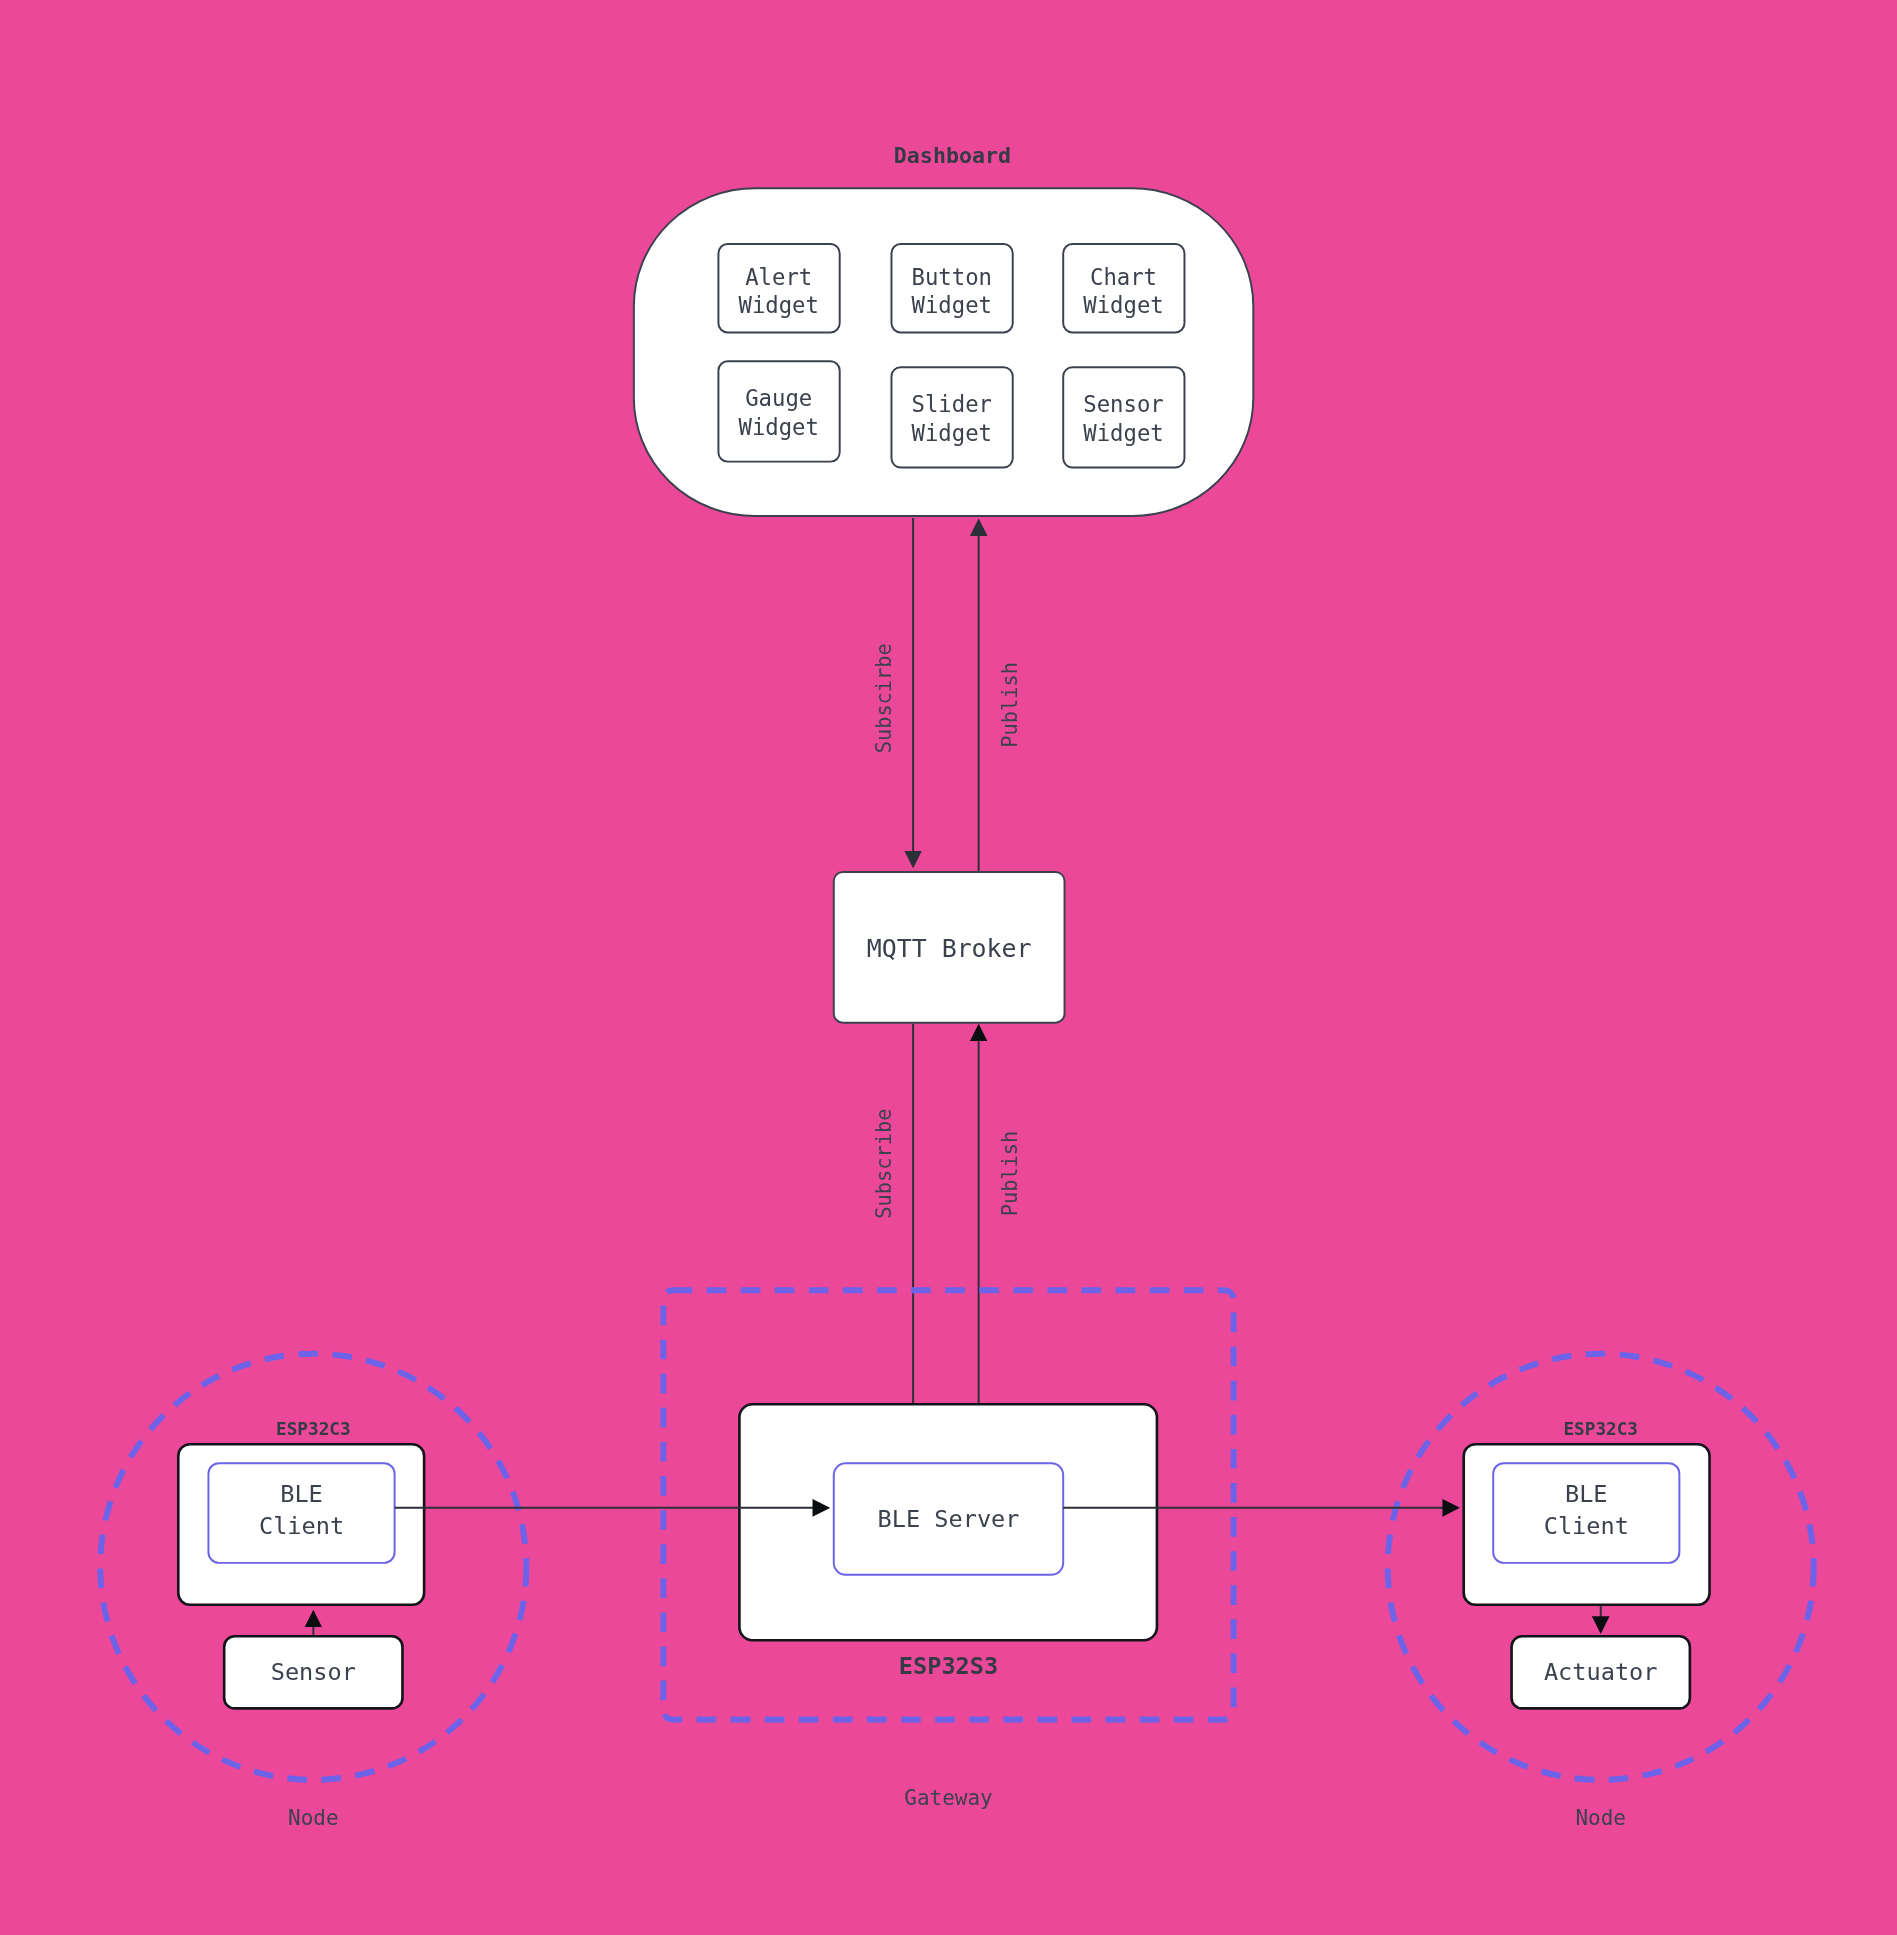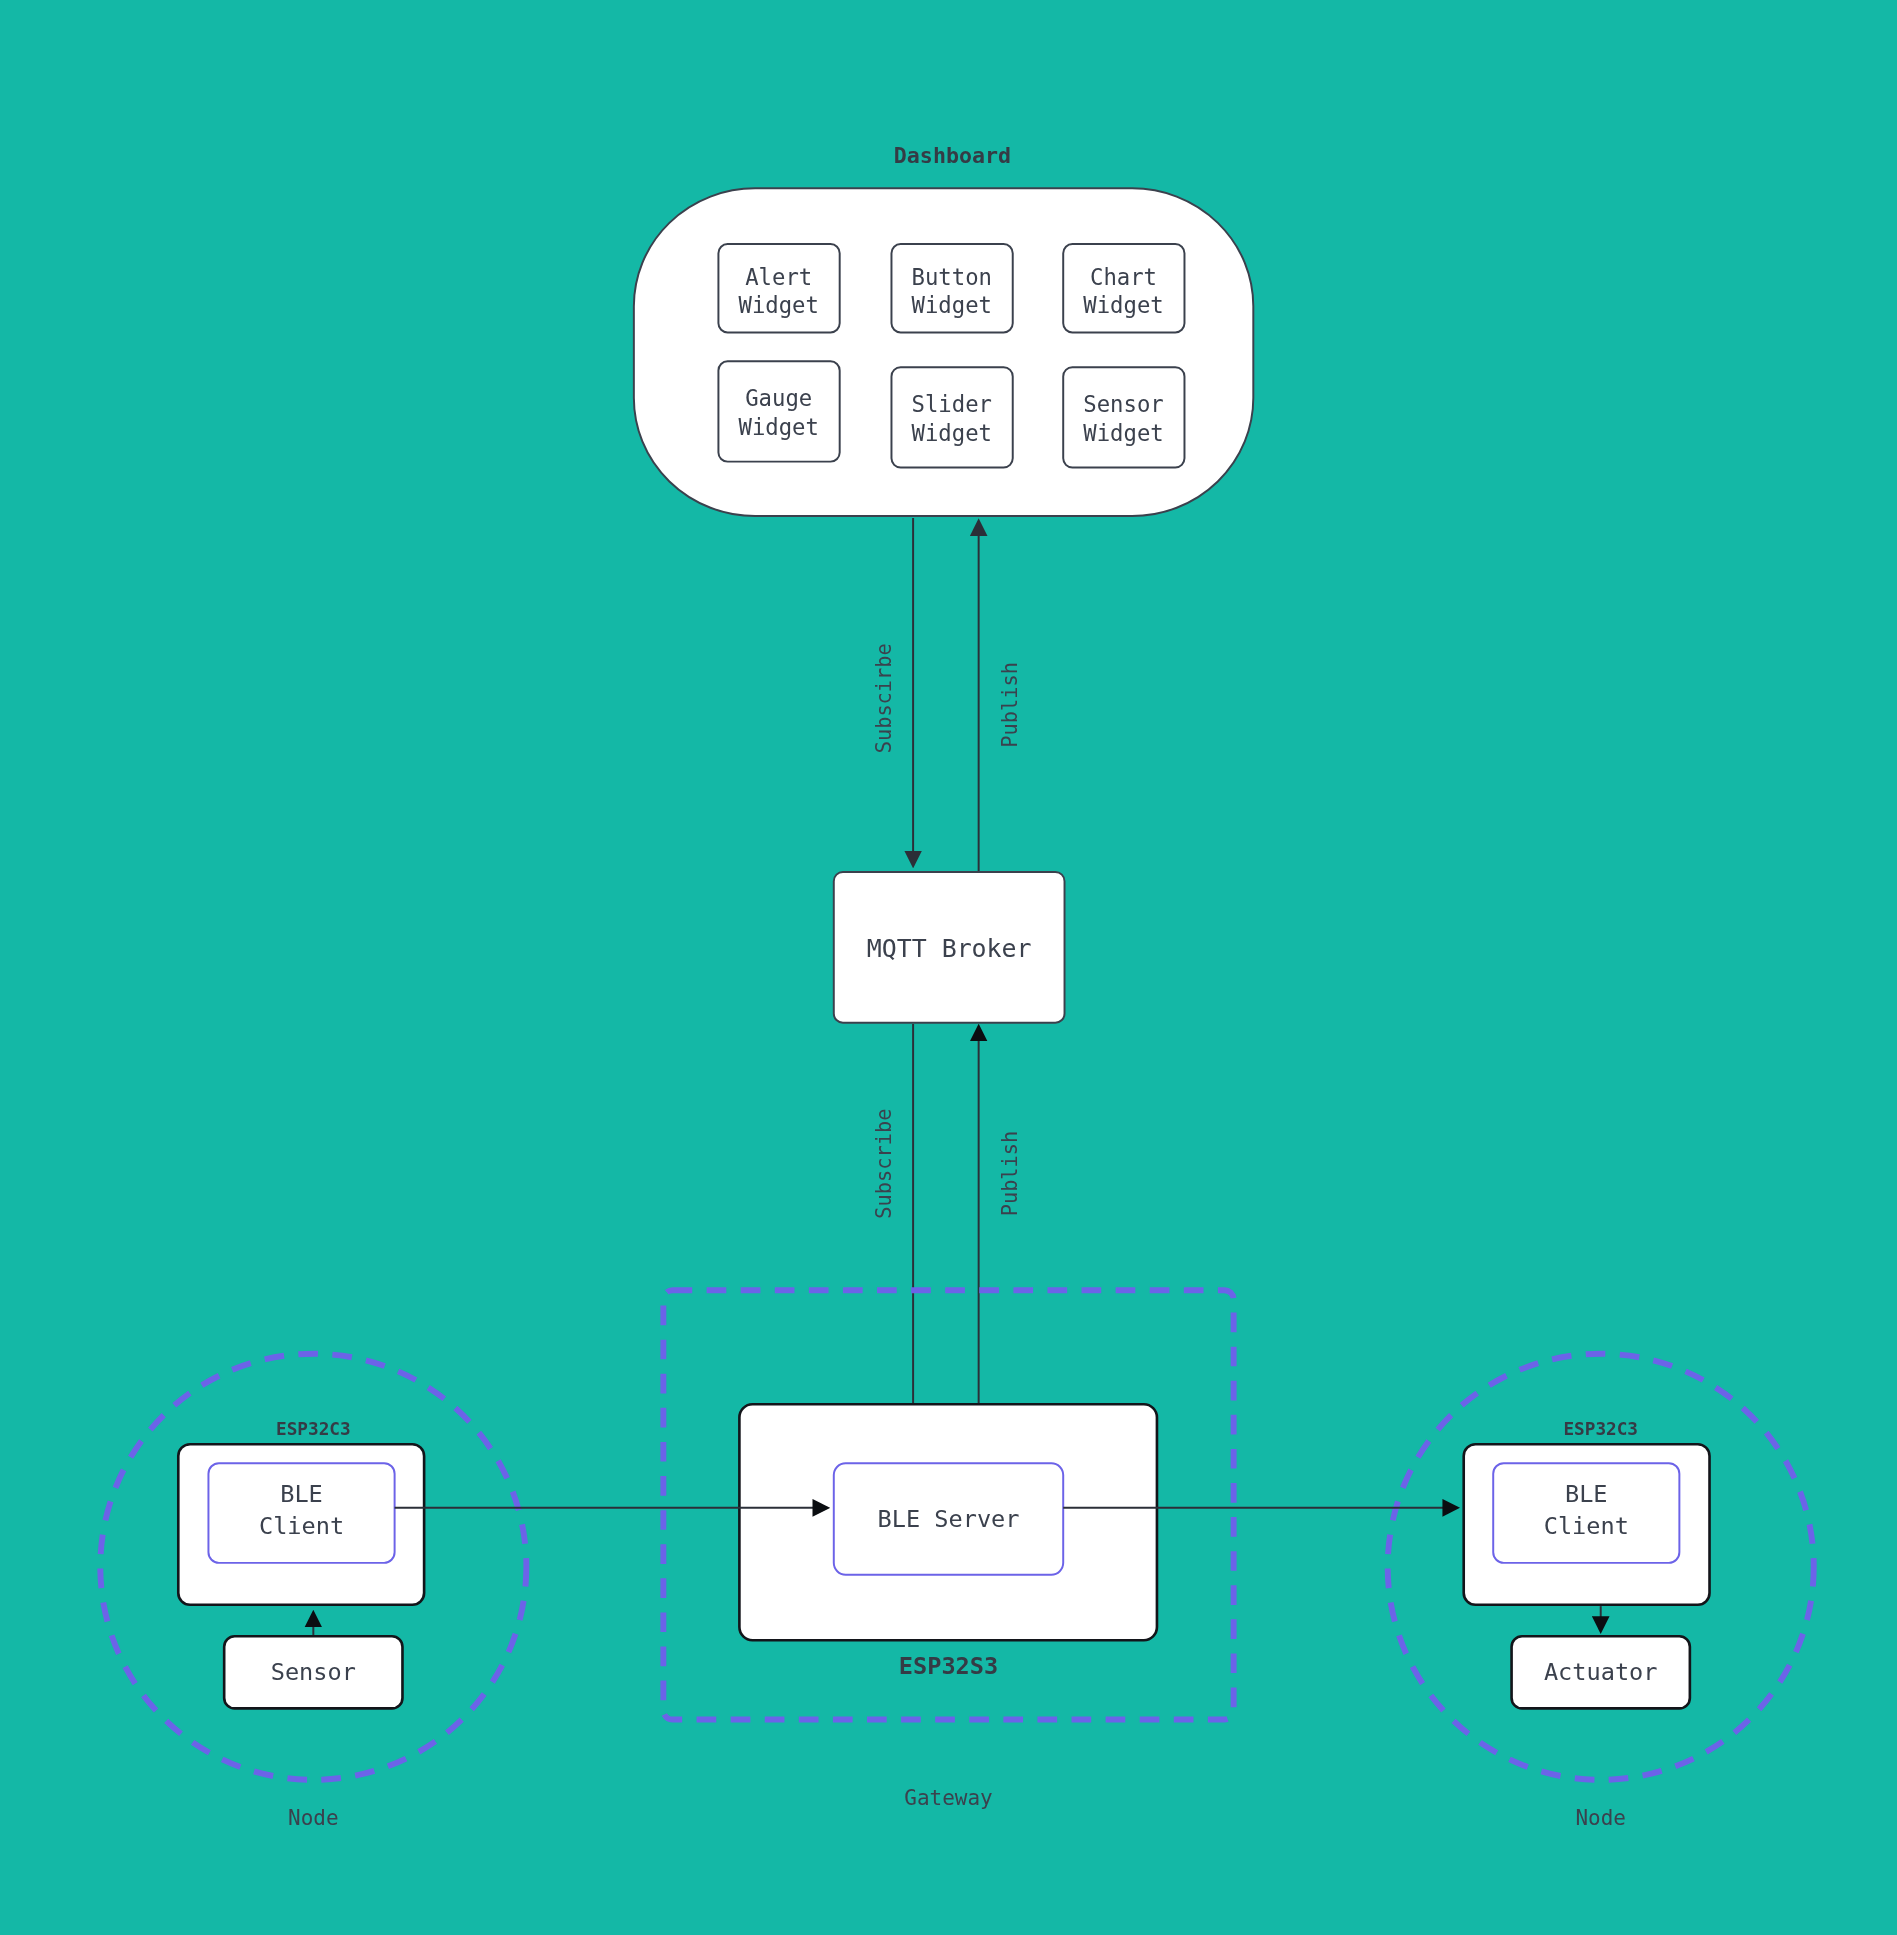--- a/index.html
+++ b/index.html
@@ -11,21 +11,21 @@
   body {
     width: 1897px;
     height: 1936px;
     font-family: "DejaVu Sans Mono", "Liberation Mono", monospace;
     overflow: hidden;
   }
   #diagram-root {
     position: relative;
     width: 1897px;
     height: 1936px;
-    background: #14b8a6;
+    background: #ec4899;
   }
   svg#diagram-svg {
     display: block;
     width: 1897px;
     height: 1936px;
   }
   .shape-stroke-dark {
     fill: #ffffff;
     stroke: #3b414d;
     stroke-width: 3;

